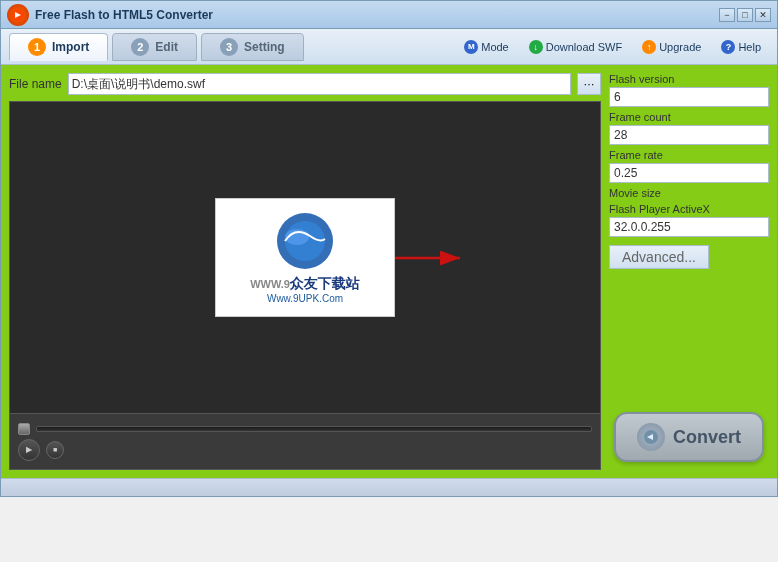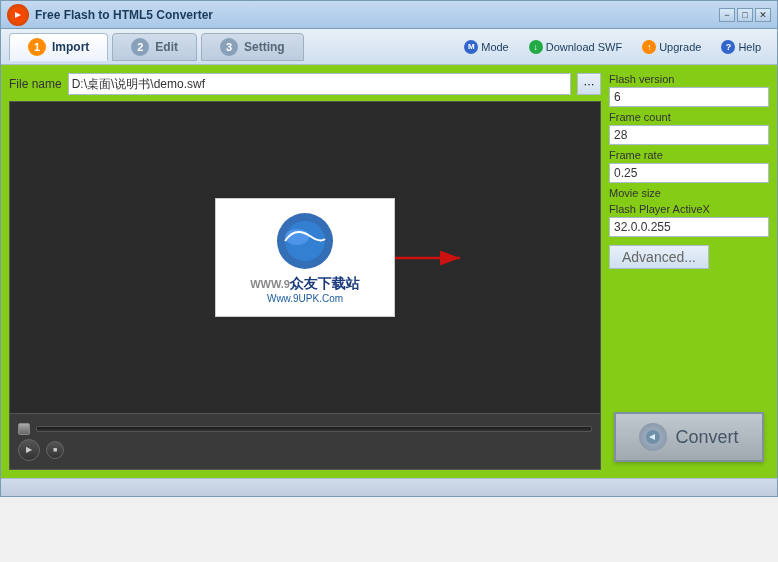--- a/index.html
+++ b/index.html
@@ -384,28 +384,28 @@
       align-items: flex-end;
       justify-content: center;
       padding-bottom: 8px;
     }
 
     .convert-btn {
       width: 150px;
       height: 50px;
       background: linear-gradient(to bottom, #c0c8d0, #a0a8b0);
       border: 2px solid #8090a0;
-      border-radius: 0;
+      border-radius: 13px;
       cursor: pointer;
       display: flex;
       align-items: center;
       justify-content: center;
       gap: 8px;
       font-size: 18px;
-      font-weight: normal;
+      font-weight: bold;
       color: #445566;
       box-shadow: 0 2px 4px rgba(0,0,0,0.2);
     }
 
     .convert-icon {
       width: 28px;
       height: 28px;
       background: radial-gradient(circle, #aab8c8, #8090a0);
       border-radius: 50%;
       display: flex;

